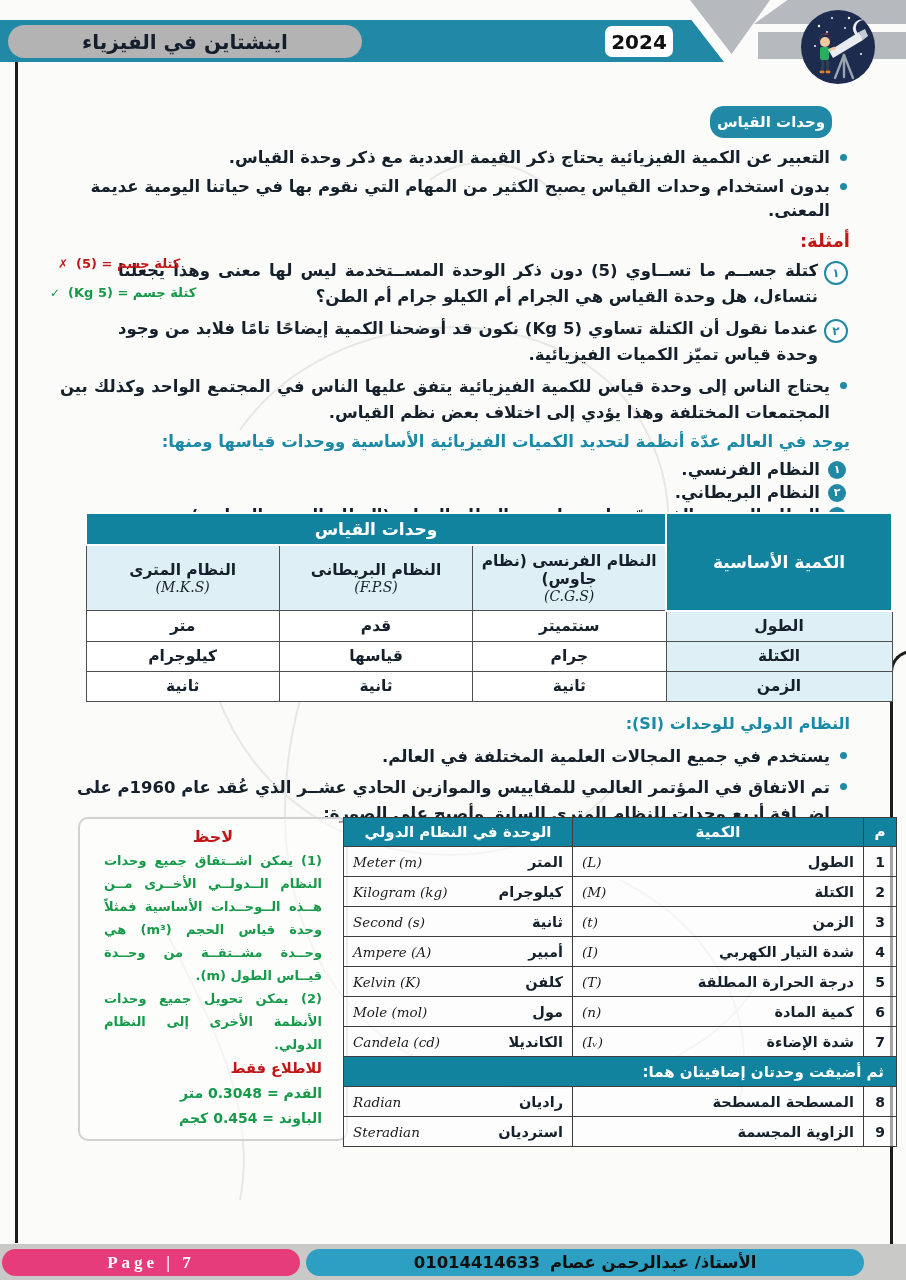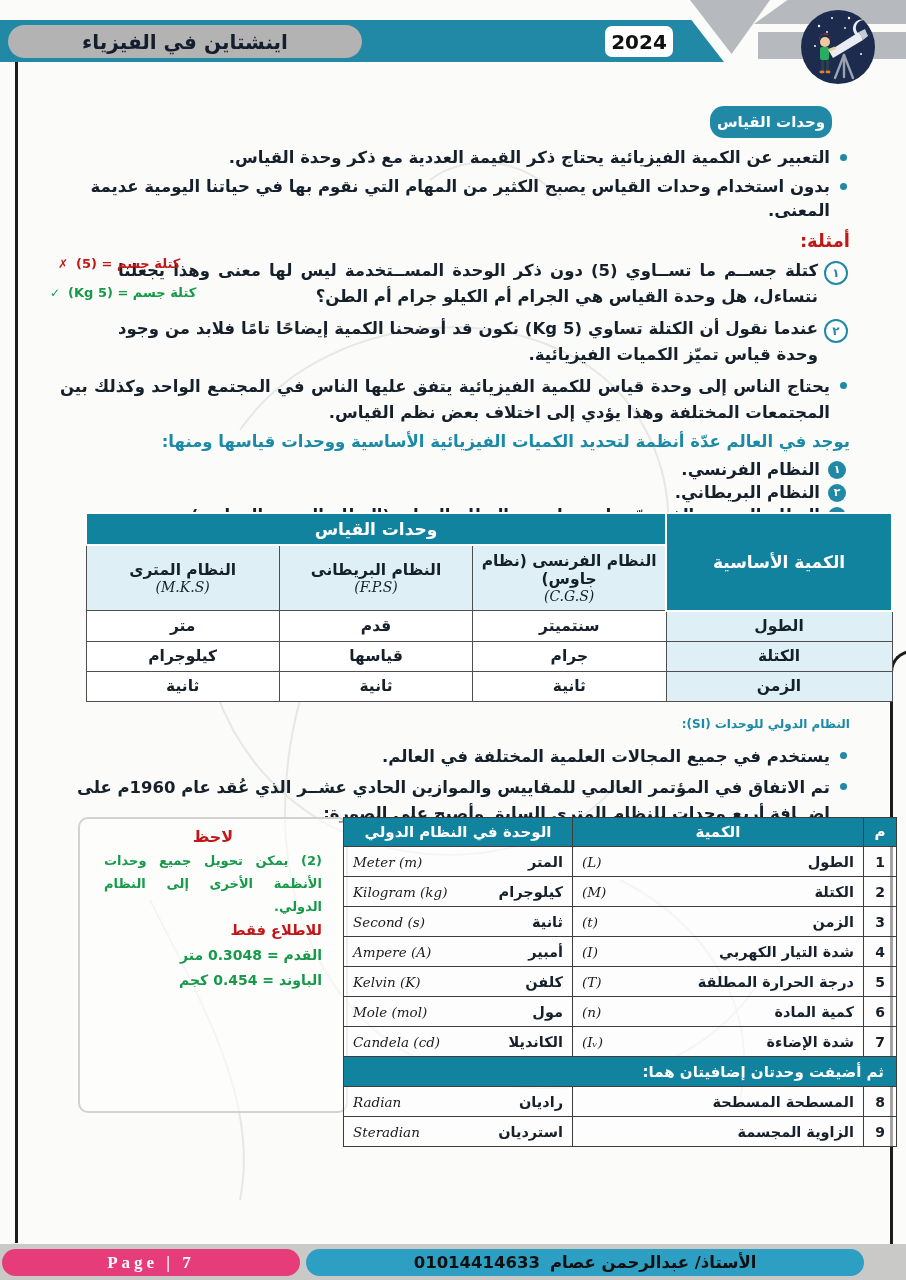--- a/index.html
+++ b/index.html
@@ -55,21 +55,21 @@
   .t1 .corner{width:222px;background:#12839e;color:#fff;font-size:17px;border:2px solid #fff;}
   .t1 .band{background:#12839e;color:#fff;font-size:17px;height:28px;border:2px solid #fff;}
   .t1 .sub td{background:#def0f5;height:62px;font-size:15.5px;}
   .t1 .code{font-family:"DejaVu Serif",serif;font-style:italic;font-weight:normal;font-size:14px;}
   .t1 .body td{height:27px;font-size:15.5px;background:#fff;}
   .t1 .body td.qty{background:#def0f5;}
   .t1 .cgs{width:242px;} .t1 .fps{width:160px;margin-top:30px;} .t1 .mks{width:184px;}
 
   
   .si{left:60px;top:710px;width:790px;color:#15202b;font-weight:bold;font-size:16.5px;}
-  .si-h{color:#1b8aa6;font-size:12px;line-height:28px;margin-bottom:6px;}
+  .si-h{color:#1b8aa6;font-size:16px;line-height:28px;margin-bottom:6px;}
   .si .bl{line-height:26px;}
 
   
   .notebox{left:78px;top:817px;width:270px;min-height:296px;border:2px solid #d2d2d2;border-radius:10px;
            background:rgba(255,255,255,.55);box-sizing:border-box;padding:6px 24px 8px;}
   .notebox .nb-title{color:#c01818;font-weight:bold;font-size:16px;text-align:center;line-height:24px;}
   .notebox .nb-item{color:#169a4a;font-weight:bold;font-size:13px;line-height:23px;text-align:justify;}
   .notebox .nb-red{color:#c01818;font-weight:bold;font-size:14.5px;line-height:25px;}
   .notebox .nb-conv{color:#169a4a;font-weight:bold;font-size:14px;line-height:25px;}
 
@@ -248,20 +248,21 @@
       <span>يستخدم في جميع المجالات العلمية المختلفة في العالم.</span>
     </div>
     <div class="bl">
       <span class="dot"></span>
       <span>تم الاتفاق في المؤتمر العالمي للمقاييس والموازين الحادي عشــر الذي عُقد عام 1960م على إضــافة أربع وحدات للنظام المترى السابق وأصبح على الصورة:</span>
     </div>
   </div>
 
   <div class="abs notebox">
     <div class="nb-title">لاحظ</div>
+    <div class="nb-item">(1) يمكن اشــتقاق جميع وحدات النظام الــدولــي الأخــرى مــن هــذه الــوحــدات الأساسية فمثلاً وحدة قياس الحجم (m³) هي وحــدة مشــتقــة من وحــدة قيــاس الطول (m).</div>
     <div class="nb-item">(2) يمكن تحويل جميع وحدات الأنظمة الأخرى إلى النظام الدولي.</div>
     <div class="nb-red">للاطلاع فقط</div>
     <div class="nb-conv">القدم = 0.3048 متر</div>
     <div class="nb-conv">الباوند = 0.454 كجم</div>
   </div>
 
   <div class="abs t2">
     <table>
       <tbody>
           <tr class="head">

